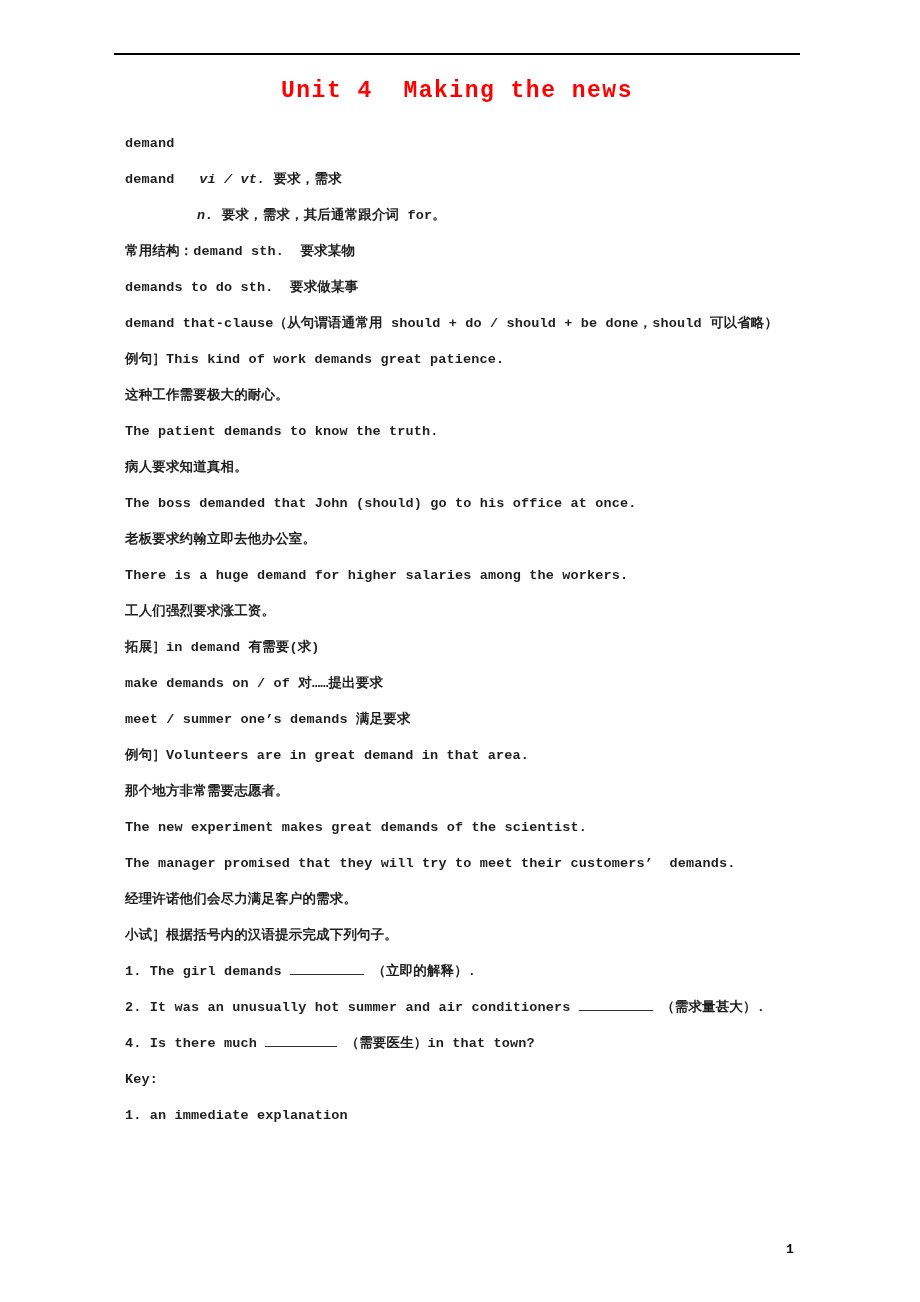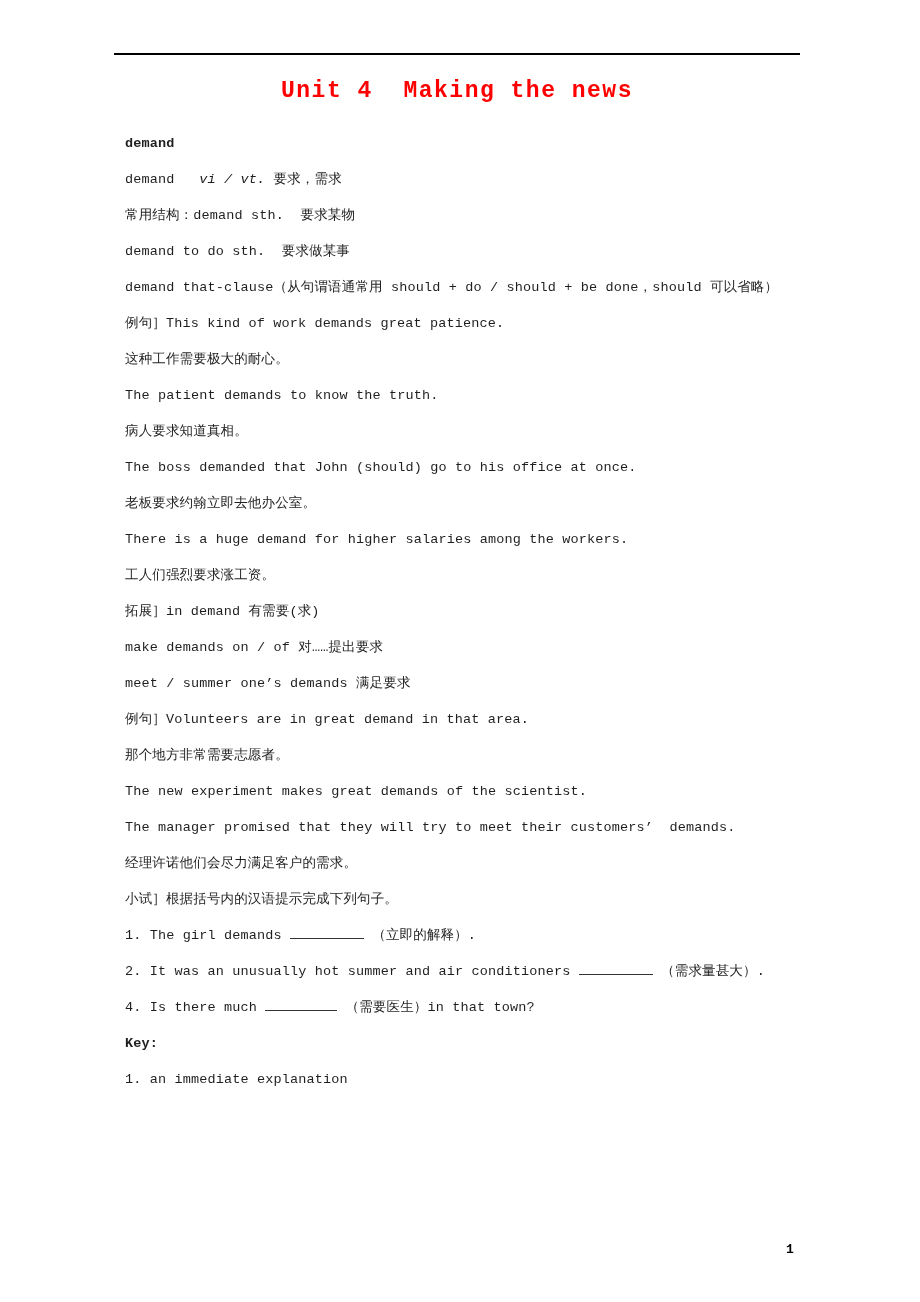--- a/index.html
+++ b/index.html
@@ -49,20 +49,21 @@
     top: 126px;
     width: 690px;
   }
   .line {
     font-family: "Liberation Mono", "DejaVu Sans Mono", monospace;
     font-size: 13.5px;
     line-height: 36px;
     color: #1f1f1f;
     white-space: pre-wrap;
     letter-spacing: 0.15px;
+    font-weight: bold;
   }
   .line.bold {
     font-weight: bold;
   }
   .line.indent {
     padding-left: 72px;
   }
   .it {
     font-style: italic;
   }
@@ -95,23 +96,24 @@
   <div class="rule"></div>
 
   <div class="doc-title">Unit 4  Making the news</div>
 
   <div class="body-block">
 
     <div class="line bold">demand</div>
 
     <div class="line"><span>demand</span>&nbsp;&nbsp;&nbsp;<span class="it">vi / vt.</span> <span>要求，需求</span></div>
 
+    <div class="line indent"><span class="it">n.</span> <span>要求，需求，其后通常跟介词 for。</span></div>
 
     <div class="line">常用结构：demand sth.  要求某物</div>
-    <div class="line">demand to do sth.  要求做某事</div>
+    <div class="line">demands to do sth.  要求做某事</div>
     <div class="line">demand that-clause（从句谓语通常用 should + do / should + be done，should 可以省略）</div>
 
     <div class="line">例句］This kind of work demands great patience.</div>
     <div class="line">这种工作需要极大的耐心。</div>
     <div class="line">The patient demands to know the truth.</div>
     <div class="line">病人要求知道真相。</div>
     <div class="line">The boss demanded that John (should) go to his office at once.</div>
     <div class="line">老板要求约翰立即去他办公室。</div>
     <div class="line">There is a huge demand for higher salaries among the workers.</div>
     <div class="line">工人们强烈要求涨工资。</div>

